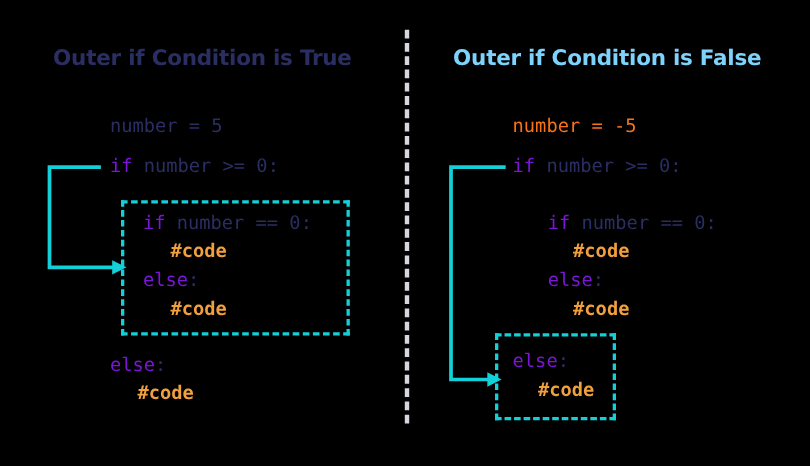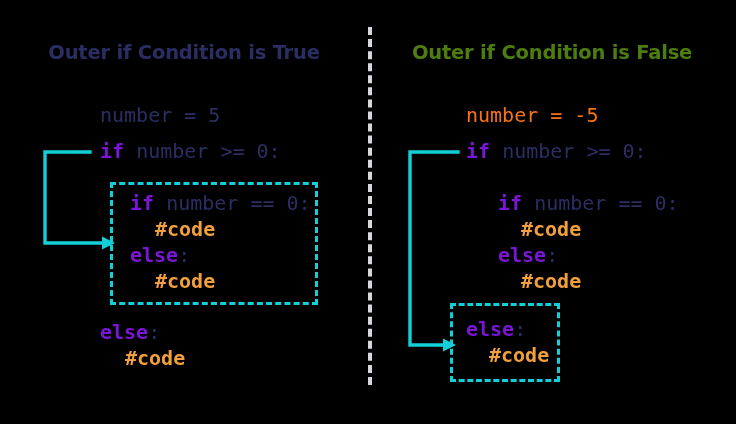--- a/index.html
+++ b/index.html
@@ -30,26 +30,26 @@
     font-size:19.5px;
     letter-spacing:-0.2px;
     color:#2b2e63;
     white-space:nowrap;
   }
 
   
   .code-line {
     position:absolute;
     font-family:"DejaVu Sans Mono", monospace;
-    font-size:20px;
+    font-size:17px;
     line-height:15.5px;
     white-space:pre;
     color:#2b2e63;
   }
-  .kw      { color:#7b16d9; font-weight:bold; }
+  .kw      { color:#7b16d9; font-weight:normal; }
   .punct   { color:#2b2e63; }
   .var     { color:#2b2e63; }
   .comment { color:#f2a03d; font-weight:bold; }
 
   
   .dash-box {
     position:absolute;
     border:3px dashed #13d0d8;
     background:transparent;
   }
@@ -84,21 +84,21 @@
   <div class="code-line" id="L5" style="left: 155px; top: 274px;"><span class="comment" style="color: rgb(242, 160, 61);">#code</span></div>
   <div class="code-line" id="L6" style="left: 100px; top: 325px;"><span class="kw" style="color: rgb(123, 22, 217);">else</span><span class="punct" style="color: rgb(43, 46, 99);">:</span></div>
   <div class="code-line" id="L7" style="left: 125px; top: 351px;"><span class="comment" style="color: rgb(242, 160, 61);">#code</span></div>
 
   <svg class="arrow-svg" id="arrow-left" width="120" height="120" style="left:40px; top:140px;">
     <path d="M 50 12 L 5 12 L 5 103 L 62 103" fill="none" stroke="#13d0d8" stroke-width="3.4" stroke-linecap="square"></path>
     <path d="M 62 96.5 L 75 103 L 62 109.5 Z" fill="#13d0d8"></path>
   </svg>
 
   <div class="panel" id="panel-false">
-    <div class="panel-title" style="color: #4d7c0f;">Outer if Condition is False</div>
+    <div class="panel-title" style="color: #7dd3fc;">Outer if Condition is False</div>
   </div>
 
   <div class="dash-box" id="box-right" style="left: 450px; top: 303px; width: 110px; height: 79px; border-color: rgb(19, 208, 216);"></div>
 
   <div class="code-line" id="R0" style="left: 466px; top: 108px;"><span class="var" style="color: #f97316;">number&nbsp;=&nbsp;-5</span></div>
   <div class="code-line" id="R1" style="left: 466px; top: 144px;"><span class="kw" style="color: rgb(123, 22, 217);">if</span><span class="var" style="color: rgb(43, 46, 99);">&nbsp;number&nbsp;&gt;=&nbsp;0:</span></div>
   <div class="code-line" id="R2" style="left: 498px; top: 196px;"><span class="kw" style="color: rgb(123, 22, 217);">if</span><span class="var" style="color: rgb(43, 46, 99);">&nbsp;number&nbsp;==&nbsp;0:</span></div>
   <div class="code-line" id="R3" style="left: 521px; top: 222px;"><span class="comment" style="color: rgb(242, 160, 61);">#code</span></div>
   <div class="code-line" id="R4" style="left: 498px; top: 248px;"><span class="kw" style="color: rgb(123, 22, 217);">else</span><span class="punct" style="color: rgb(43, 46, 99);">:</span></div>
   <div class="code-line" id="R5" style="left: 521px; top: 274px;"><span class="comment" style="color: rgb(242, 160, 61);">#code</span></div>

